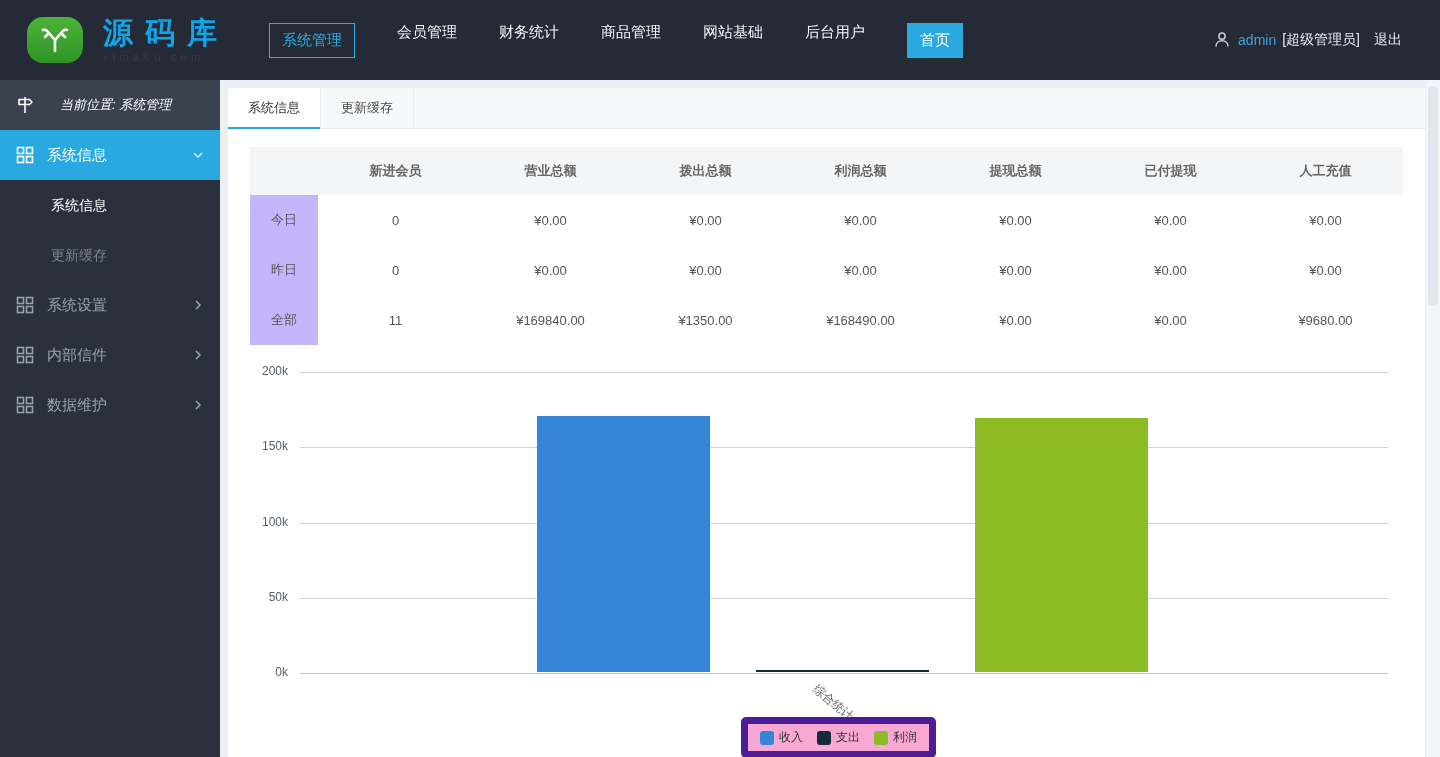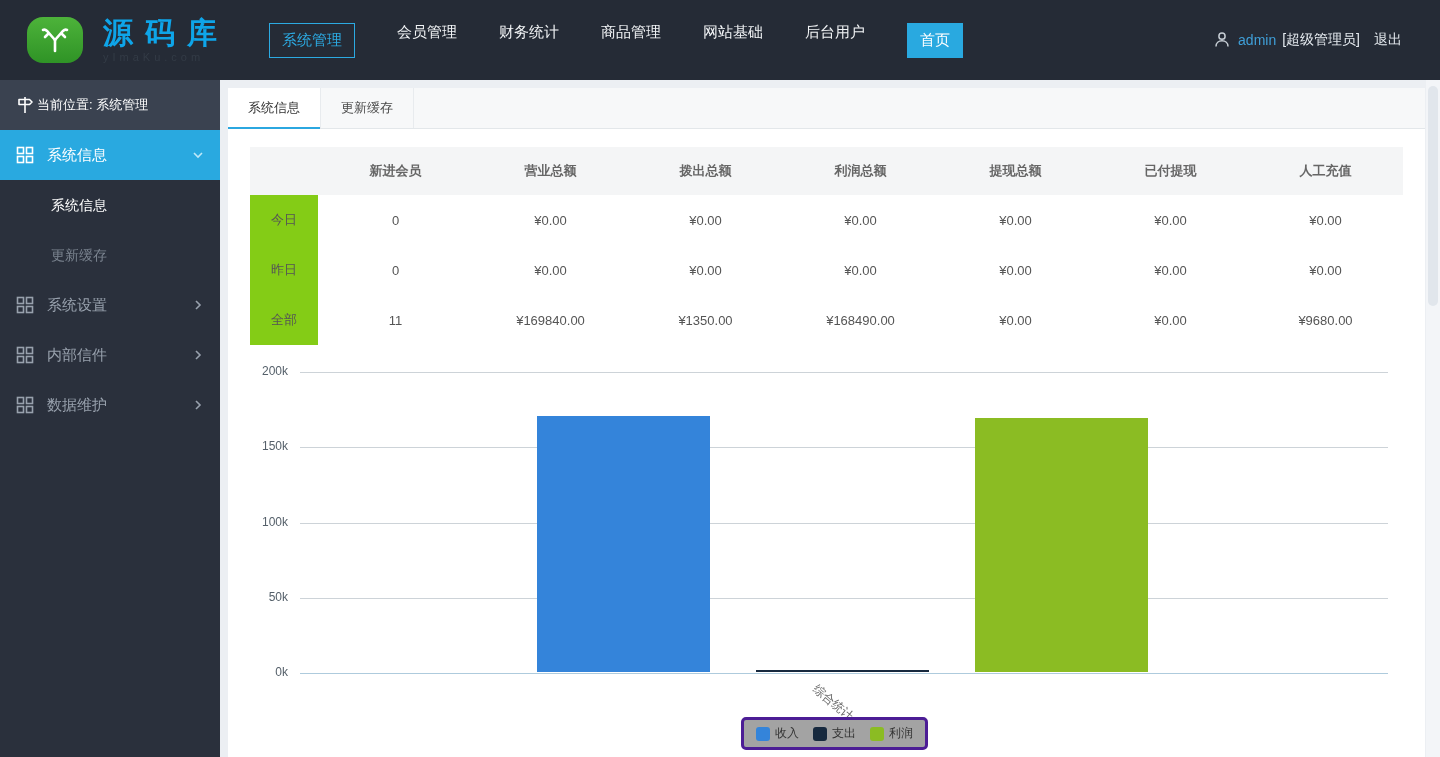--- a/index.html
+++ b/index.html
@@ -26,21 +26,21 @@
   .user-name { color:#3f9fd8; cursor:pointer; }
   .user-role { margin-left:6px; }
   .logout { margin-left:14px; cursor:pointer; }
 
   
   .layout { display:flex; height:677px; position:relative; }
 
   
   .sidebar { width:220px; background:#2a303c; flex:none; }
   .side-location { height:50px; background:#3a4250; color:#fff; font-size:13px;
-    display:flex; align-items:center; gap:2px; padding-left:15px; }
+    display:flex; align-items:center; gap:25px; padding-left:15px;font-style:italic; }
   .side-item { height:50px; display:flex; align-items:center; gap:13px; padding:0 16px;
     font-size:15px; color:#98a1ad; cursor:pointer; }
   .side-item.active { background:#29a9e0; color:#fff; }
   .side-item .chev { margin-left:auto; display:flex; }
   .side-sub { height:50px; line-height:50px; padding-left:51px; font-size:14px;
     color:#7b8490; cursor:pointer; }
   .side-sub.current { color:#ffffff; }
 
   
   .main { flex:1; background:#eceff3; padding:8px 15px 0 8px; position:relative; }
@@ -55,35 +55,35 @@
   
   .scroll-track { position:absolute; top:0; right:0; width:14px; height:100%; background:#f3f5f8; }
   .scroll-thumb { position:absolute; top:6px; right:2px; width:10px; height:220px;
     background:#e1e6ec; border-radius:5px; }
 
   
   table.stats { margin:18px 22px 0; width:calc(100% - 44px); border-collapse:collapse;
     table-layout:fixed; font-size:13px; color:#555; text-align:center; }
   table.stats th { height:48px; background:#f4f5f6; font-weight:bold; color:#666; }
   table.stats td { height:50px; background:#fff; }
-  table.stats td.rowlabel { background:#84cc16; color:#555; }
+  table.stats td.rowlabel { background:#c4b5fd; color:#555; }
 
   
   .chart { position:relative; margin:27px 0 0 72px; width:1088px; height:385px; }
   .plot { position:relative; width:1088px; height:301px; }
   .gridline { position:absolute; left:0; width:100%; height:1px; background:#cdd3d8; }
   .gridline.zero { background:#aecbdd; }
   .ytick { position:absolute; left:-64px; width:52px; text-align:right;
     font-size:12px; color:#55606a; }
   .bar { position:absolute; bottom:1px; }
   .xlabel { position:absolute; left:520px; top:309px; font-size:12px; color:#666;
     transform:rotate(40deg); transform-origin:left top; white-space:nowrap; }
   .legend { position:absolute; top:345px; left:441px; display:flex; align-items:center;
-    gap:14px; border:3px solid #4c1d95; border-radius:5px; padding:5px 12px;
-    background:#a3a3a3; font-size:12px; color:#333; }
+    gap:14px; border:7px solid #4c1d95; border-radius:5px; padding:5px 12px;
+    background:#f9a8d4; font-size:12px; color:#333; }
   .legend-item { display:flex; align-items:center; cursor:pointer; }
   .legend-item .sw { width:14px; height:14px; border-radius:3px; margin-right:5px; }
 </style>
 </head>
 <body>
 
 <div class="topbar">
   <div class="logo">
     <div class="logo-icon">
       <svg width="40" height="32" viewBox="0 0 40 32">

